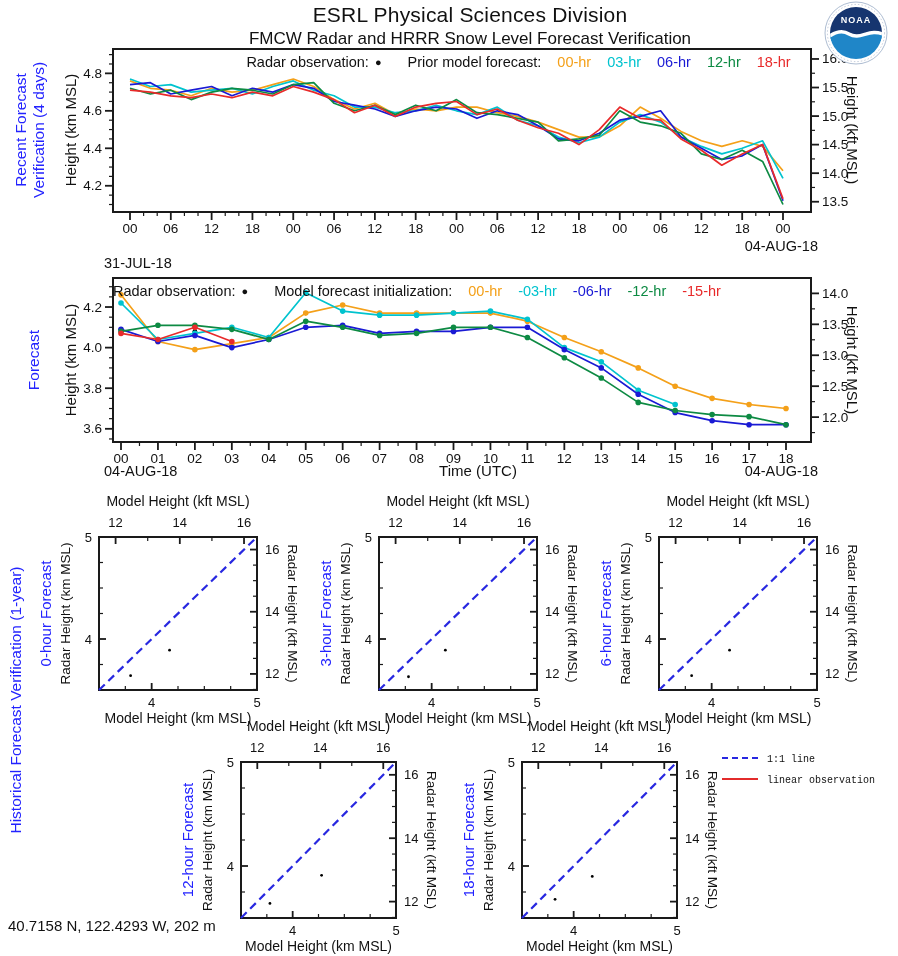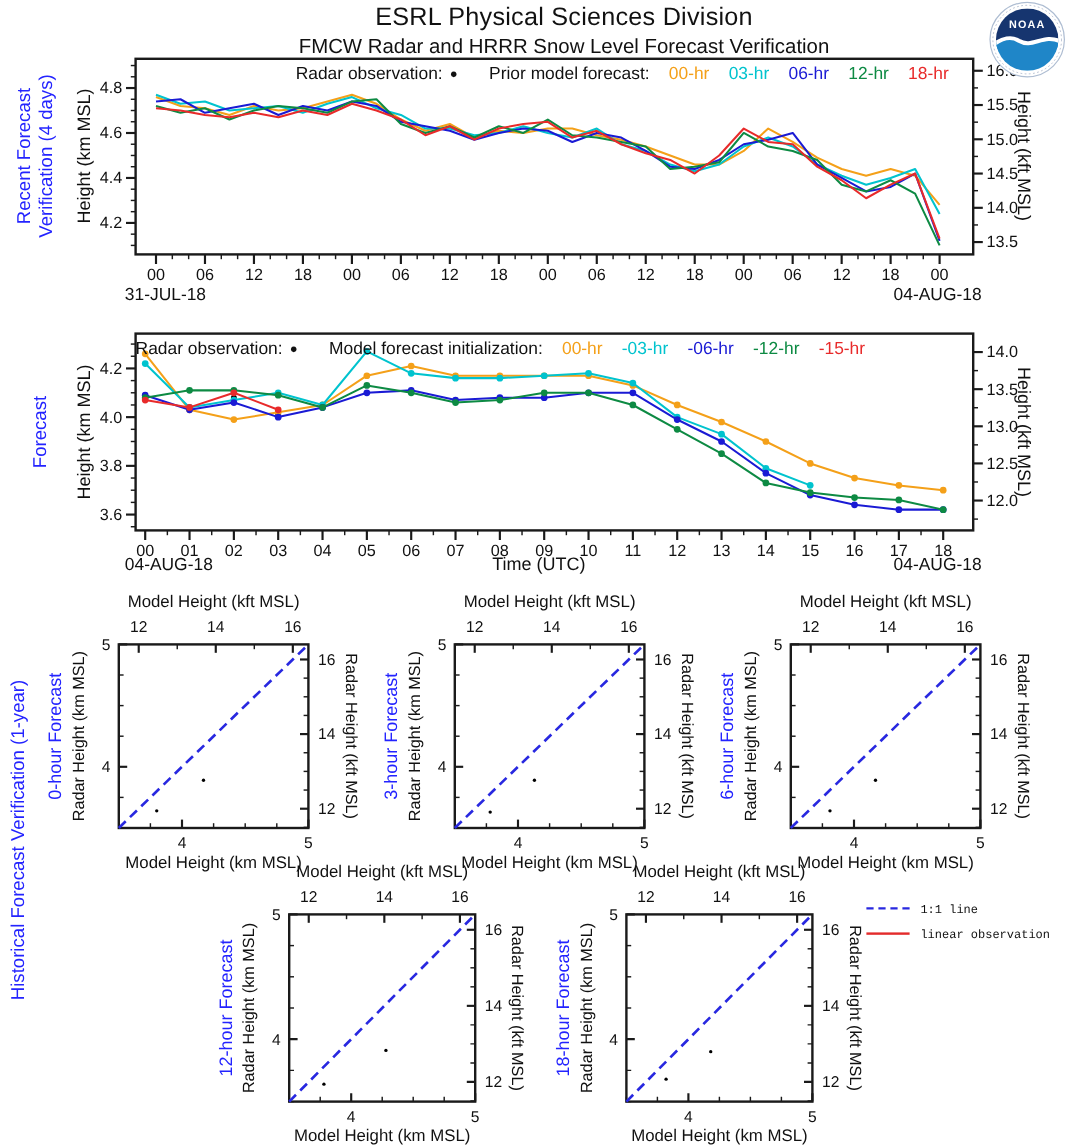--- a/index.html
+++ b/index.html
@@ -598,39 +598,40 @@
   <div class="abs center legend-line" style="left:113px;top:54px;width:811px">
     <span class="lbl">Radar observation:</span><span class="mark">●</span><span class="lbl gap">Prior model forecast:</span><span class="entry" style="color: rgb(244, 160, 25);">00-hr</span><span class="entry" style="color: rgb(0, 195, 206);">03-hr</span><span class="entry" style="color: rgb(26, 26, 212);">06-hr</span><span class="entry" style="color: rgb(13, 138, 67);">12-hr</span><span class="entry" style="color: rgb(232, 42, 42);">18-hr</span>
   </div>
 
   <div class="abs rot-ccw side-blue" style="left: -90px; top: 112px; width: 240px; height: 36px; color: rgb(35, 35, 255);">
     <div>Recent Forecast</div>
     <div>Verification (4 days)</div>
   </div>
   <div class="abs rot-ccw axis-label" style="left:-9px;top:121px;width:160px;height:18px">Height (km MSL)</div>
   <div class="abs rot-cw axis-label" style="left:772px;top:121px;width:160px;height:18px">Height (kft MSL)</div>
-  <div class="abs date-label" style="left:104px;top:238px">31-JUL-18</div>
+  <div class="abs date-label" style="left:104px;top:255px">31-JUL-18</div>
   <div class="abs date-label" style="left:714px;top:238px;width:104px;text-align:right">04-AUG-18</div>
 
   <div class="abs center legend-line" style="left:113px;top:283px;width:570px">
     <span class="lbl">Radar observation:</span><span class="mark">●</span><span class="lbl gap">Model forecast initialization:</span><span class="entry" style="color: rgb(244, 160, 25);">00-hr</span><span class="entry" style="color: rgb(0, 195, 206);">-03-hr</span><span class="entry" style="color: rgb(26, 26, 212);">-06-hr</span><span class="entry" style="color: rgb(13, 138, 67);">-12-hr</span><span class="entry" style="color: rgb(232, 42, 42);">-15-hr</span>
   </div>
 
   <div class="abs rot-ccw side-blue" style="left: -66px; top: 351px; width: 200px; height: 18px; color: rgb(35, 35, 255);">Forecast</div>
   <div class="abs rot-ccw axis-label" style="left:-9px;top:351px;width:160px;height:18px">Height (km MSL)</div>
   <div class="abs rot-cw axis-label" style="left:772px;top:351px;width:160px;height:18px">Height (kft MSL)</div>
   <div class="abs date-label" style="left:104px;top:463px">04-AUG-18</div>
   <div class="abs date-label" style="left:714px;top:463px;width:104px;text-align:right">04-AUG-18</div>
-  <div class="abs center xunit-label" style="left:100px;top:462px;width:698px">Time (UTC)</div>
+  <div class="abs center xunit-label" style="left:129px;top:462px;width:698px">Time (UTC)</div>
 
   <div class="abs rot-ccw side-blue" style="left: -154px; top: 691px; width: 340px; height: 18px; color: rgb(35, 35, 255);">Historical Forecast Verification (1-year)</div>
 
   <div class="abs" style="left:722px;top:754px">
     <div class="lgbox-row">
       <span class="lgbox-sample" id="lg-sample-0" style="border-top: 2.5px dashed rgb(40, 40, 224);"></span><span>1:1 line</span>
     </div>
     <div class="lgbox-row">
       <span class="lgbox-sample" id="lg-sample-1" style="border-top: 2.5px solid rgb(227, 43, 43);"></span><span>linear observation</span>
     </div>
   </div>
 
+  <div class="abs station2" style="left:8px;top:917px">40.7158 N, 122.4293 W, 202 m</div>
 
 </div>
 
 </body></html>

